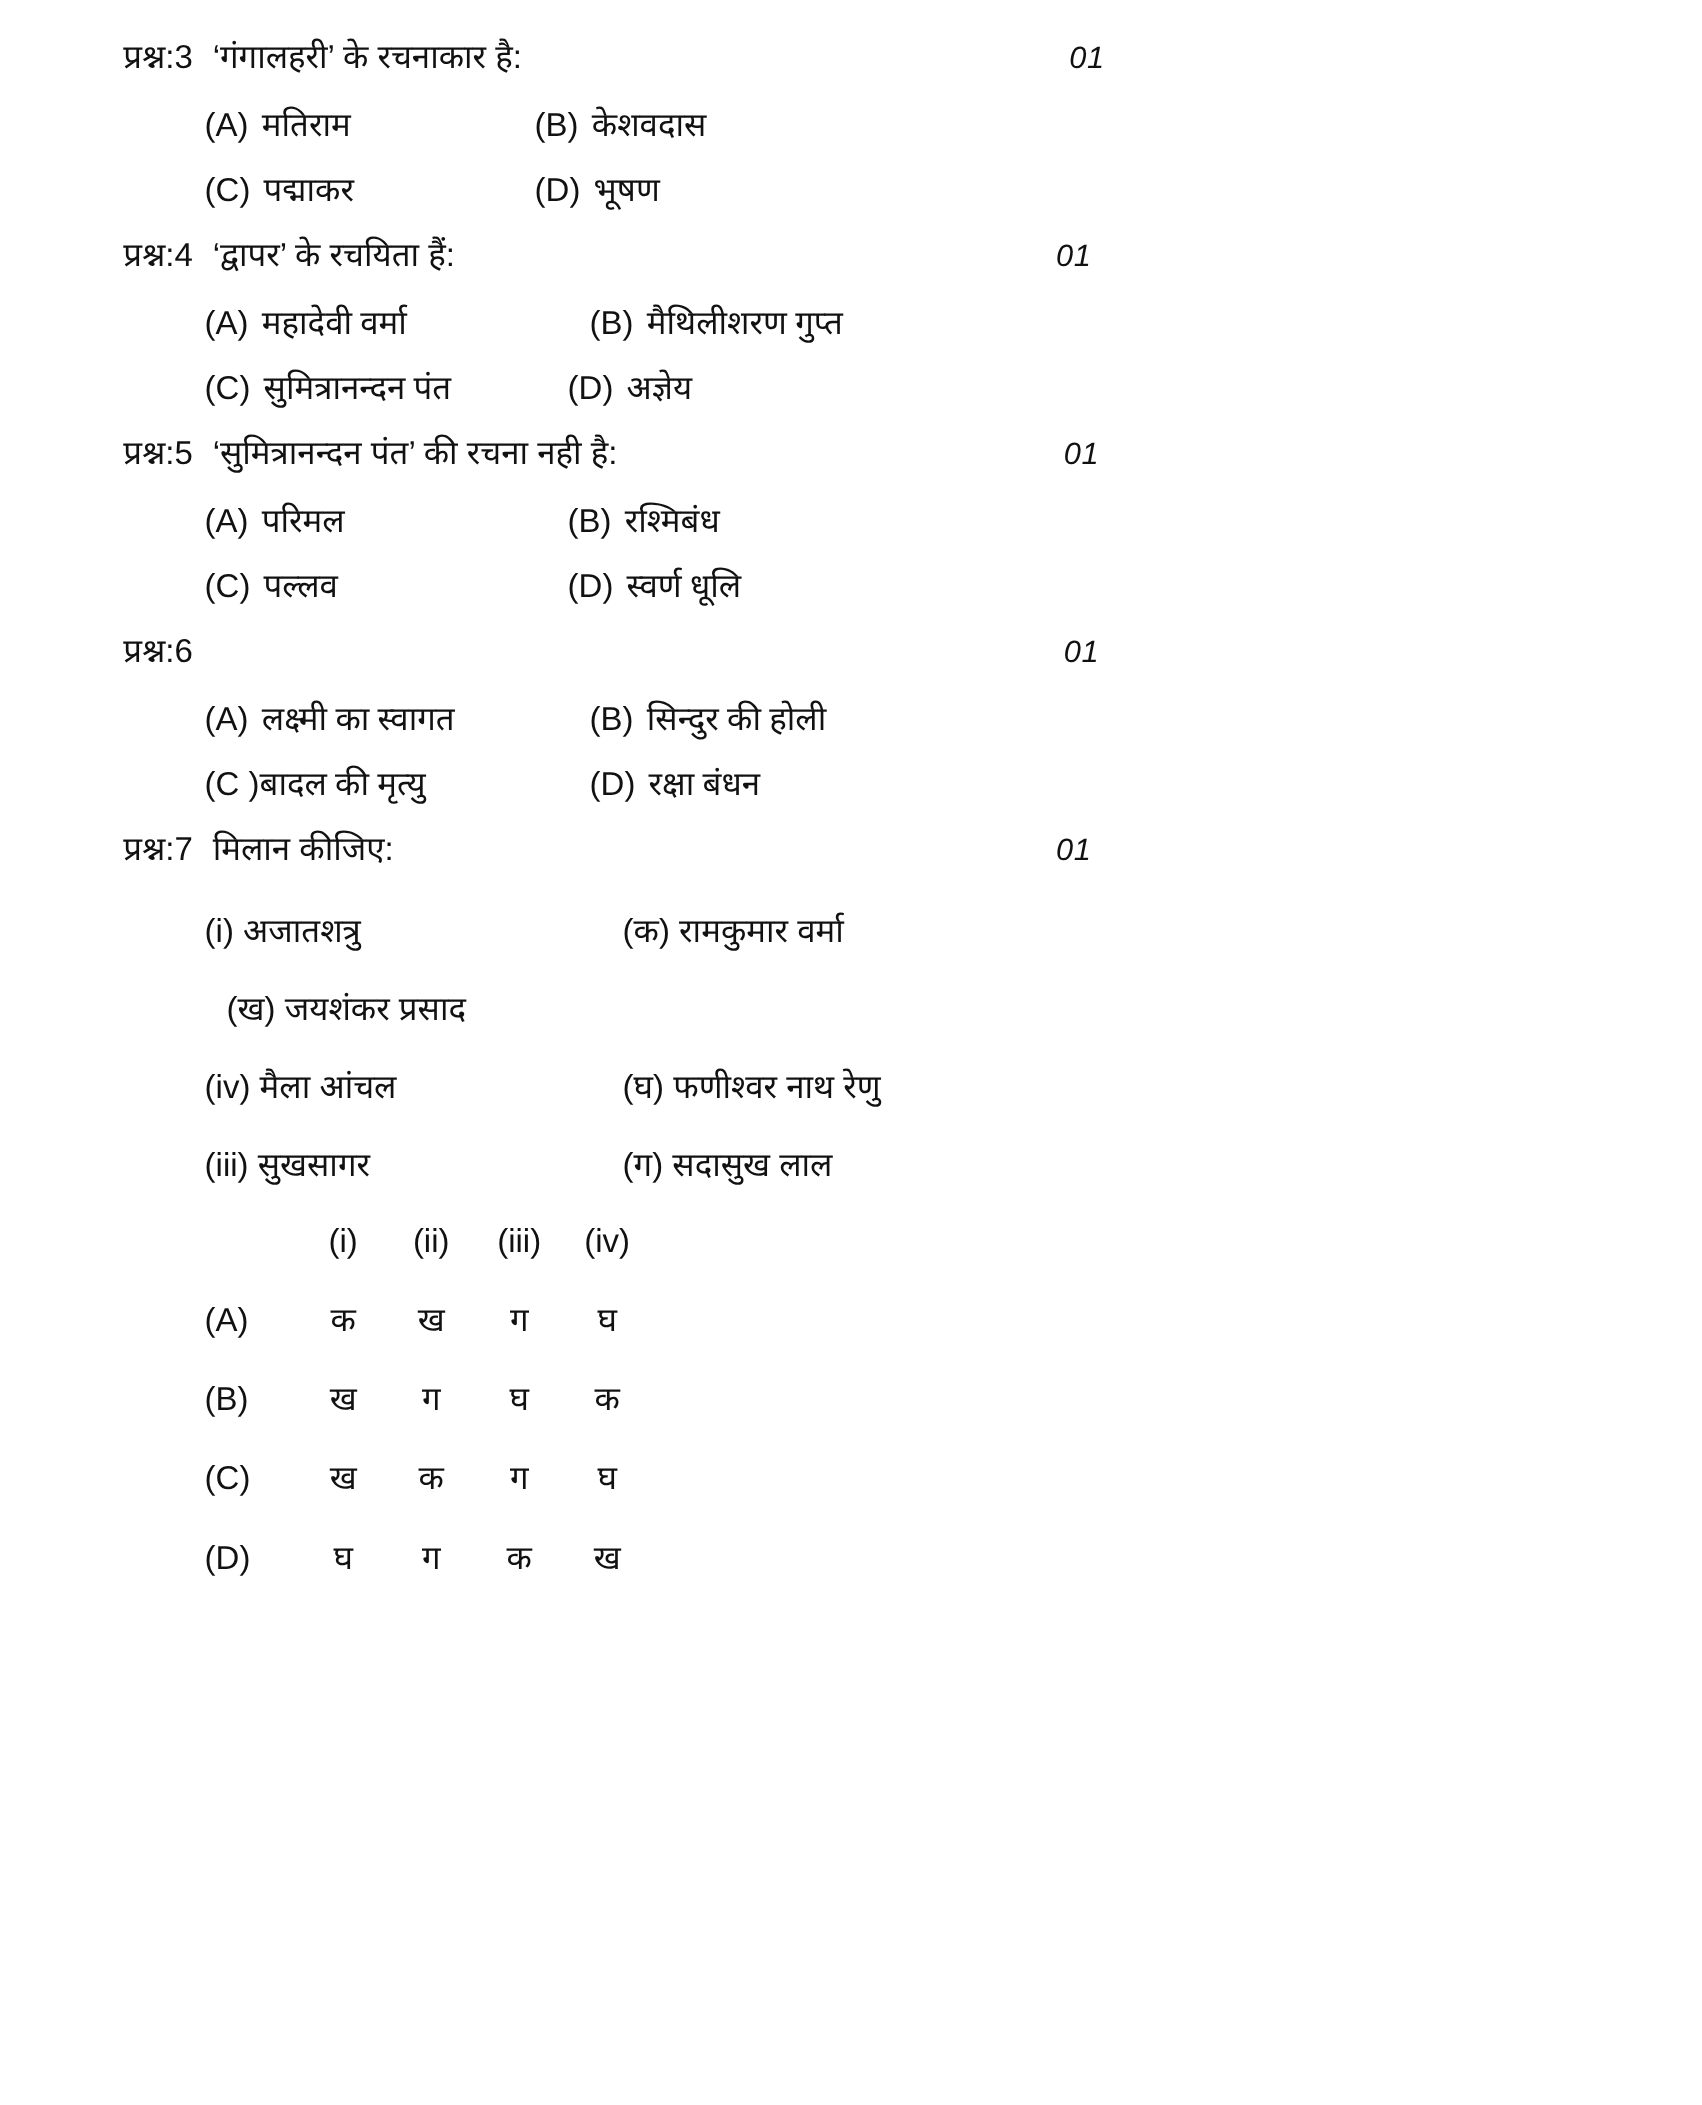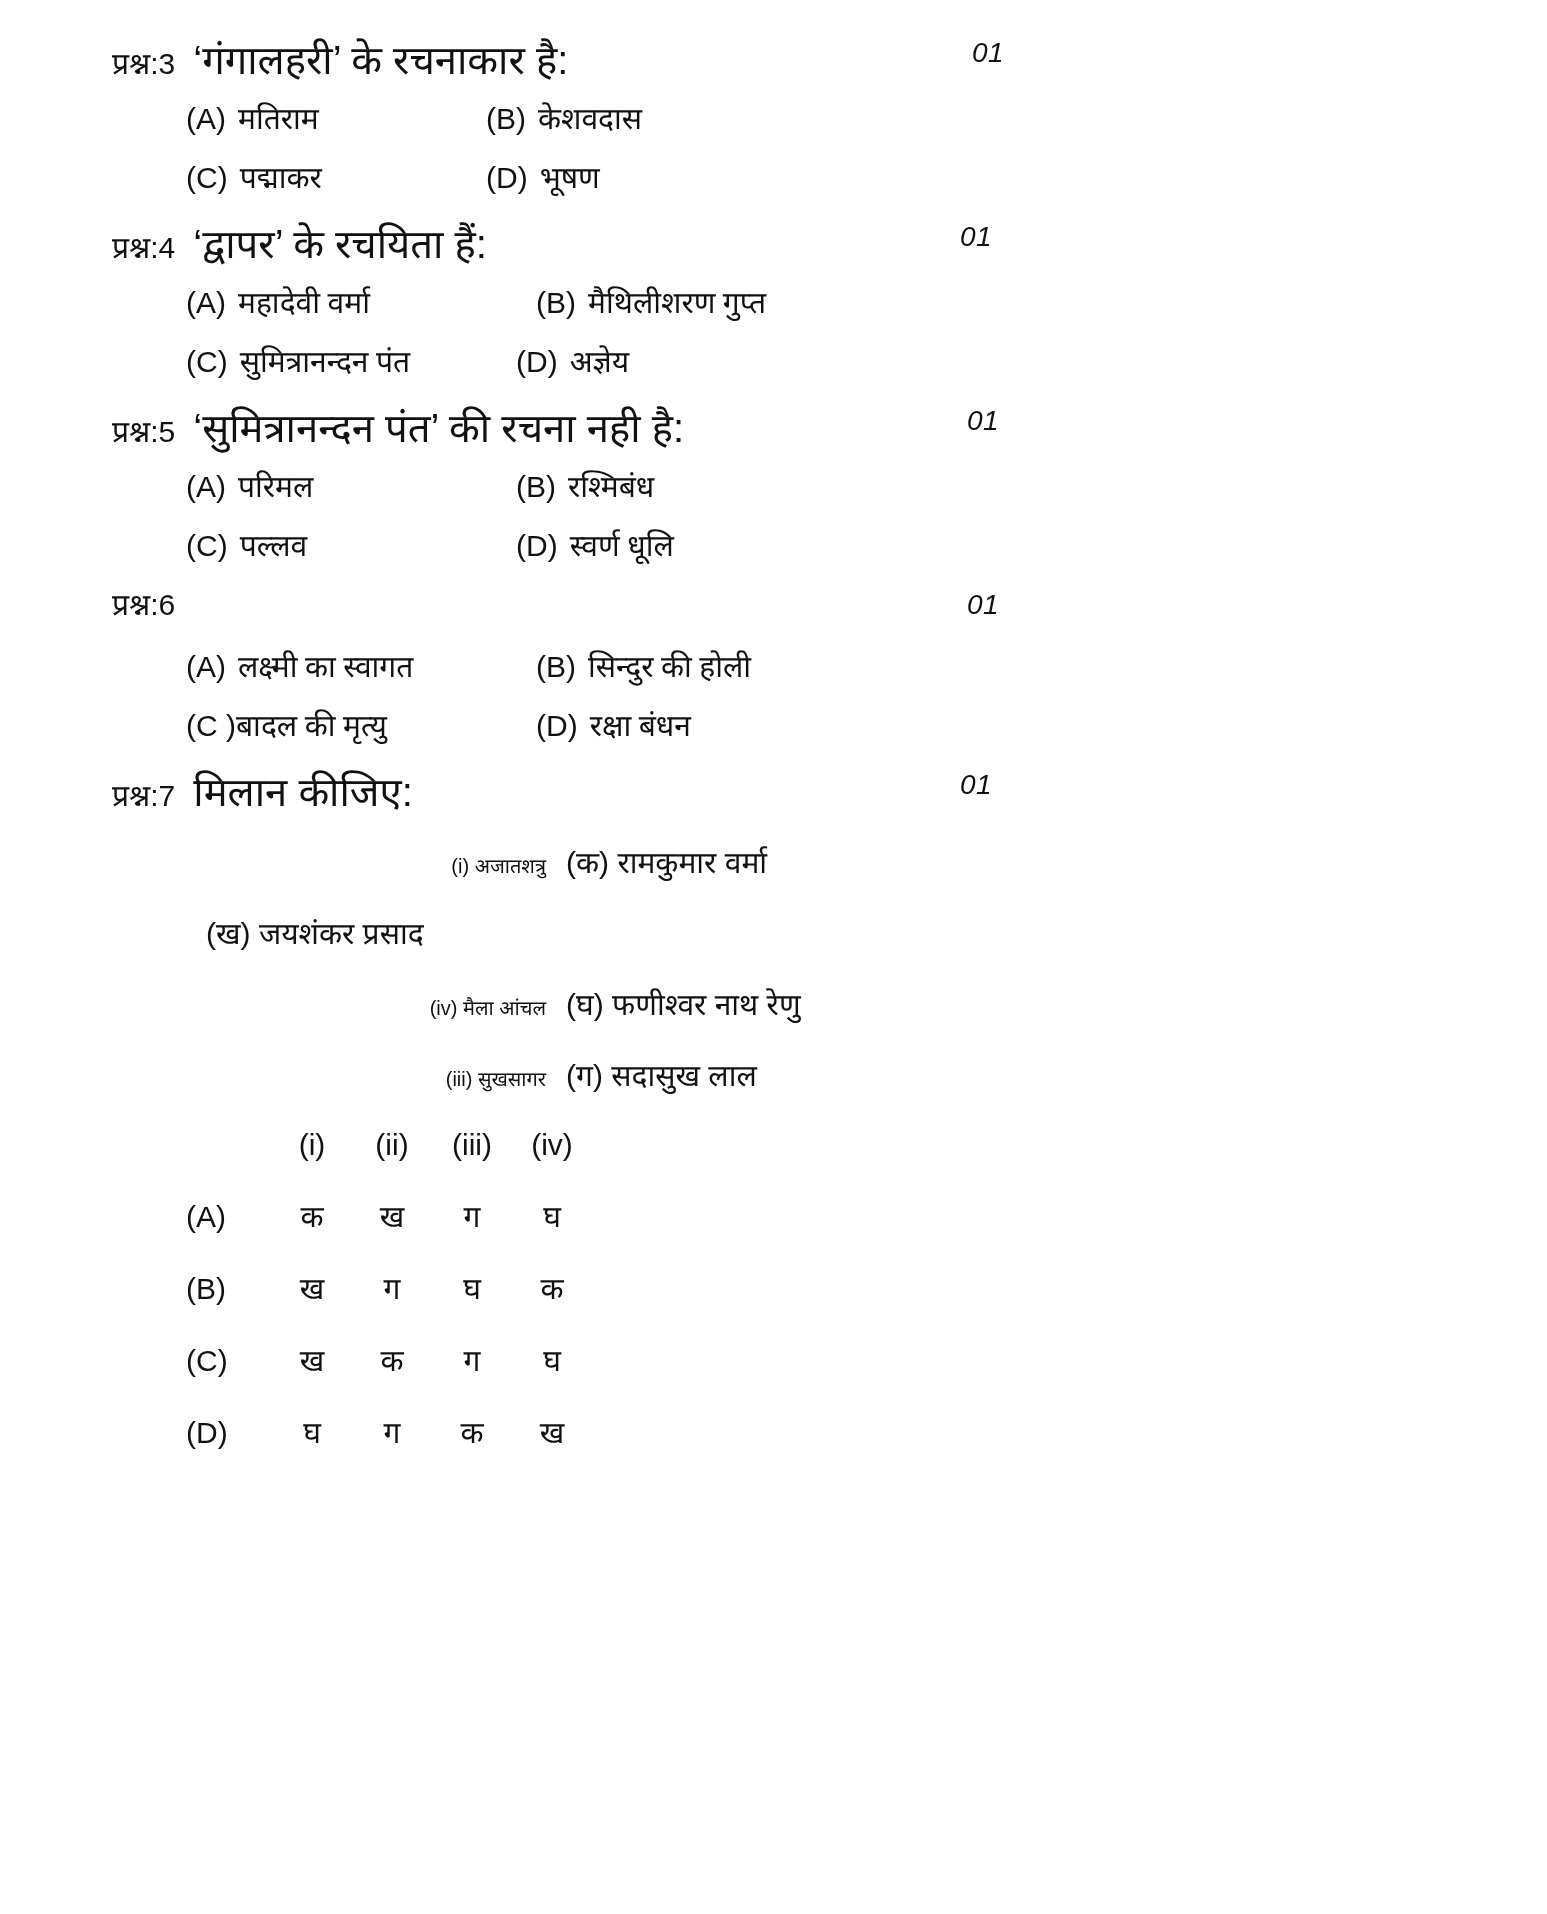--- a/index.html
+++ b/index.html
@@ -41,21 +41,21 @@
     min-height: 56px;
   }
   .q-label {
     flex: 0 0 auto;
     font-size: 30px;
     line-height: 1.5;
     white-space: nowrap;
   }
   .q-text {
     flex: 0 1 auto;
-    font-size: 40px;
+    font-size: 30px;
     line-height: 1.5;
     margin-left: 18px;
     white-space: nowrap;
   }
   .q-marks {
     position: absolute;
     left: 860px;
     top: 2px;
     font-size: 28px;
     line-height: 1.5;
@@ -103,24 +103,23 @@
     margin-top: 18px;
     margin-left: 74px;
   }
   .match-row {
     display: flex;
     align-items: baseline;
     margin-bottom: 26px;
   }
   .match-left {
     width: 360px;
-    font-size: 20px;
-    line-height: 1.5;
-    white-space: nowrap;
-    text-align: right;
+    font-size: 30px;
+    line-height: 1.5;
+    white-space: nowrap;
   }
   .match-right {
     font-size: 30px;
     line-height: 1.5;
     white-space: nowrap;
     margin-left: 20px;
   }
 
   
   .answer-grid {

